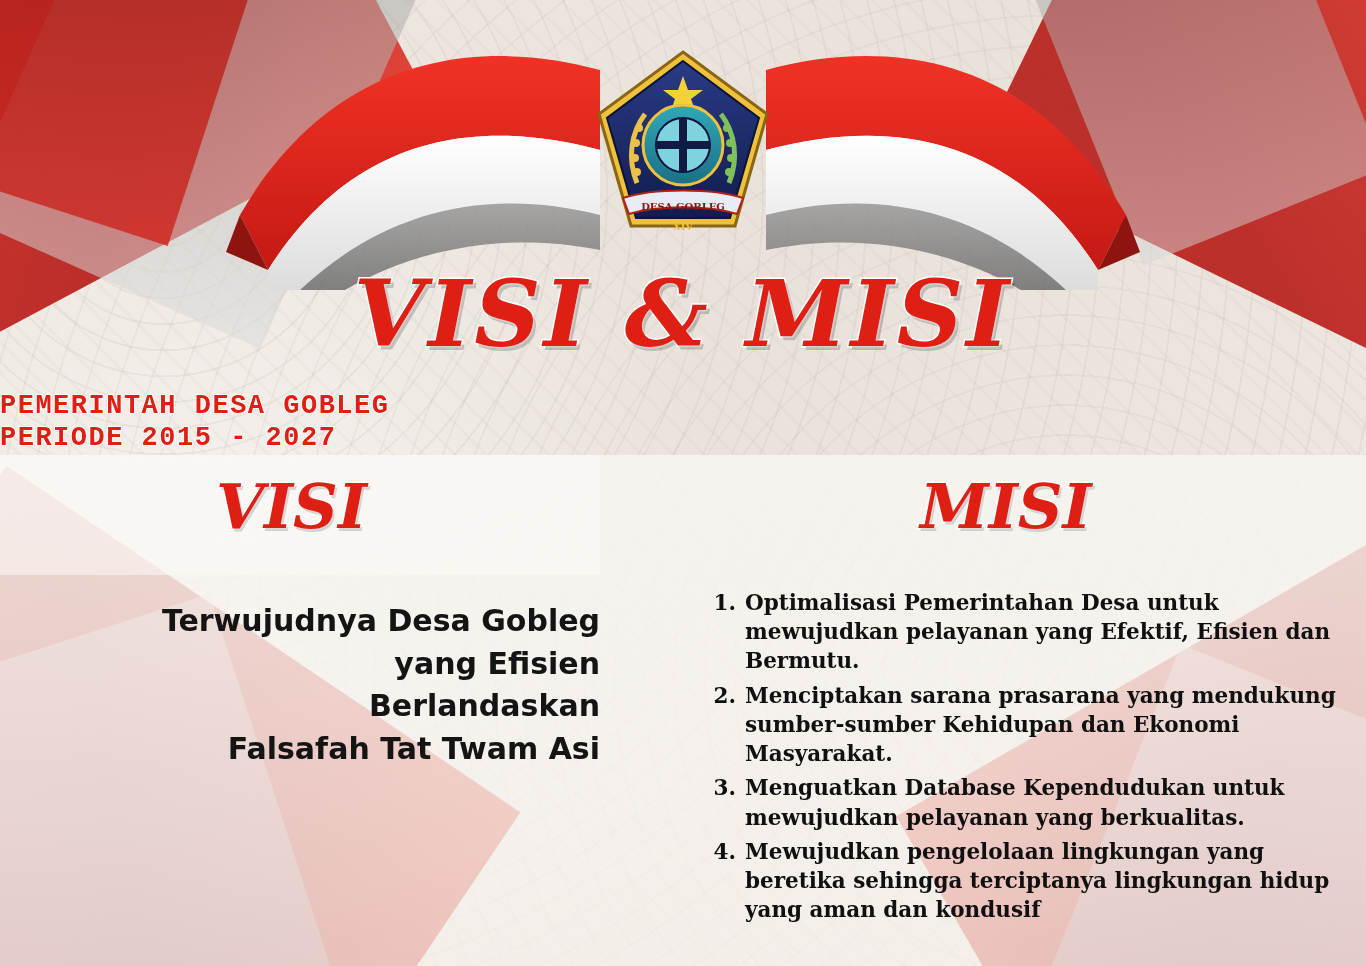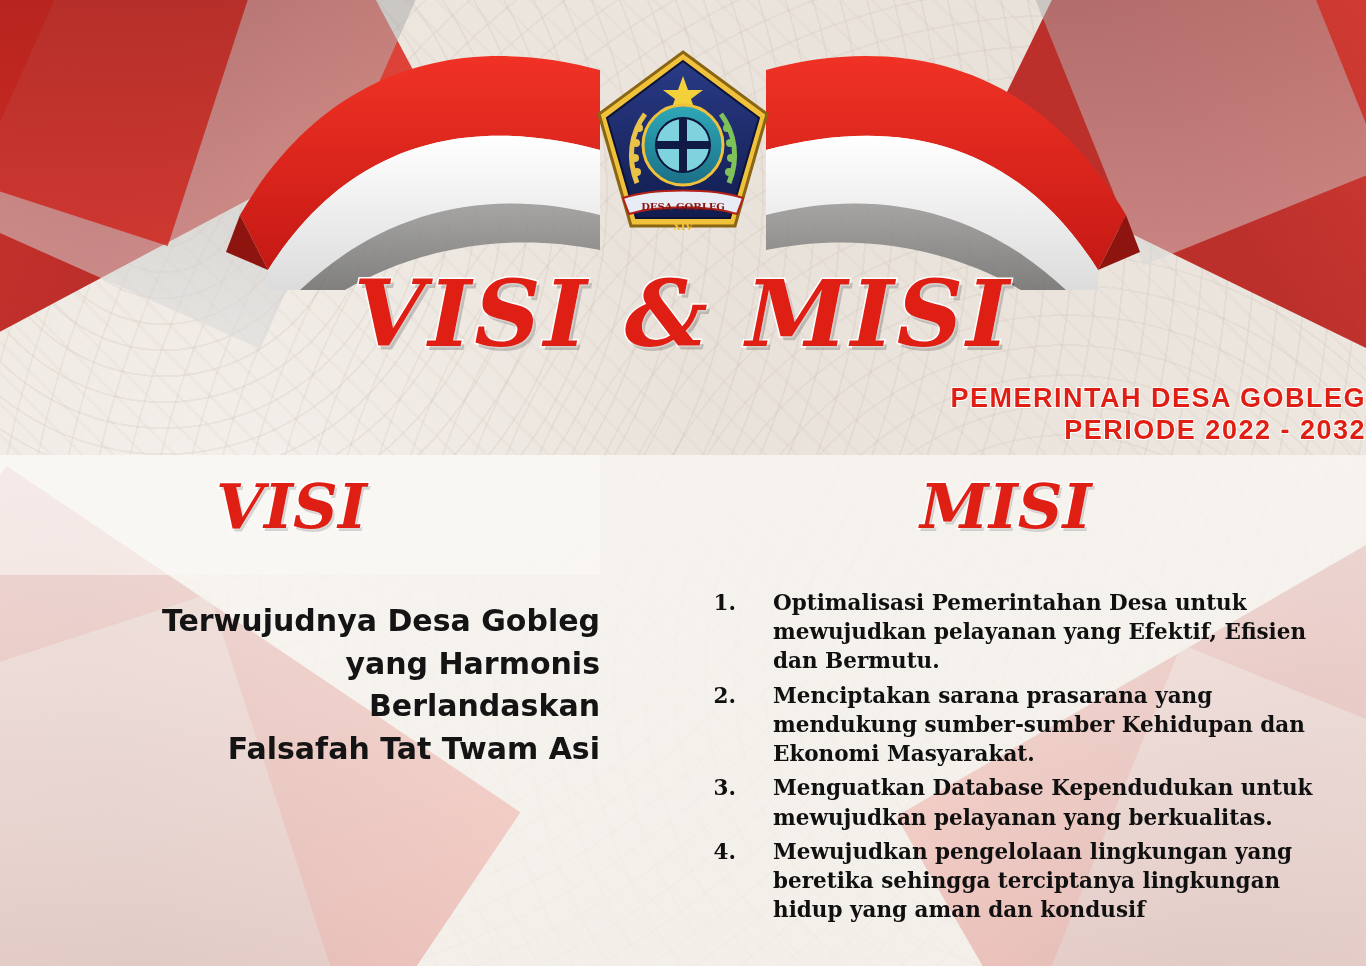--- a/index.html
+++ b/index.html
@@ -151,27 +151,28 @@
     -webkit-text-stroke: 3px #ffffff;
     paint-order: stroke fill;
     text-shadow:
       0 0 0 #fff,
       3px 4px 0 rgba(0,0,0,0.18);
     line-height: 1;
   }
   .subtitle1, .subtitle2 {
     position: absolute;
     width: 100%;
-    text-align: right;
-    font-family: Liberation Sans, sans-serif;
+    text-align: left;
+    font-family: Liberation Mono, monospace;
     font-weight: bold;
     color: #e01f14;
     -webkit-text-stroke: 2px #ffffff;
     paint-order: stroke fill;
     letter-spacing: 1.5px;
+    margin-top: 8px;
   }
   .subtitle1 { top: 383px; font-size: 27px; }
   .subtitle2 { top: 415px; font-size: 27px; }
 
   .col-heading {
     position: absolute;
     font-family: "DejaVu Serif", serif;
     font-weight: bold;
     font-style: italic;
     font-size: 62px;
@@ -218,21 +219,20 @@
     margin-bottom: 5px;
   }
   .misi-list .num {
     width: 30px;
     flex: 0 0 30px;
     text-align: right;
     padding-right: 9px;
   }
   .misi-list .txt {
     flex: 1 1 auto;
-    margin-left: 28px;
   }
 </style>
 </head>
 <body>
 
 <div class="poster">
 
   <div class="tex"></div>
   <div class="red-tl"></div>
   <div class="gray-tl"></div>
@@ -316,26 +316,26 @@
         <circle cx="136" cy="124" r="4" fill="#7fc25a"></circle>
 
       <path d="M30,150 C60,140 120,140 150,150 L144,166 C116,157 64,157 36,166 Z" fill="#e8ecf5" stroke="#b22019" stroke-width="2"></path>
       <text x="90" y="162" font-family="DejaVu Serif, serif" font-size="10" font-weight="bold" fill="#8a1410" text-anchor="middle">DESA GOBLEG</text>
       <text x="90" y="182" font-family="DejaVu Serif, serif" font-size="10" font-weight="bold" fill="#f0c13a" text-anchor="middle">XIV</text>
     </svg>
   </div>
 
   <div class="main-title">VISI &amp; MISI</div>
   <div class="subtitle1">PEMERINTAH DESA GOBLEG</div>
-  <div class="subtitle2">PERIODE 2022 - 2032</div>
+  <div class="subtitle2">PERIODE 2015 - 2027</div>
 
   <div class="col-heading" id="visi-heading">VISI</div>
   <div class="visi-body">
     <div>Terwujudnya Desa Gobleg</div>
-    <div>yang Harmonis</div>
+    <div>yang Efisien</div>
     <div>Berlandaskan</div>
     <div>Falsafah Tat Twam Asi</div>
   </div>
 
   <div class="col-heading" id="misi-heading">MISI</div>
   <ul class="misi-list">
     <li>
       <span class="num">1.</span>
       <span class="txt">Optimalisasi Pemerintahan Desa untuk mewujudkan pelayanan yang Efektif, Efisien dan Bermutu.</span>
     </li>

